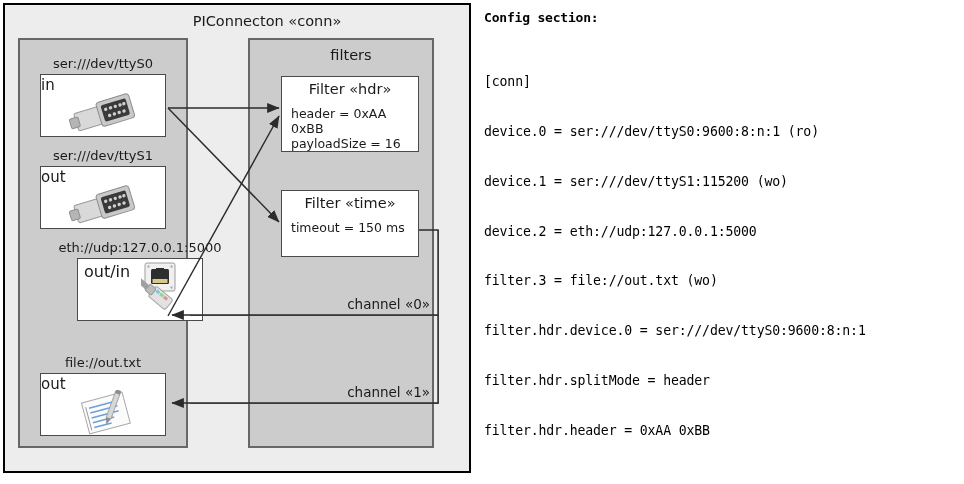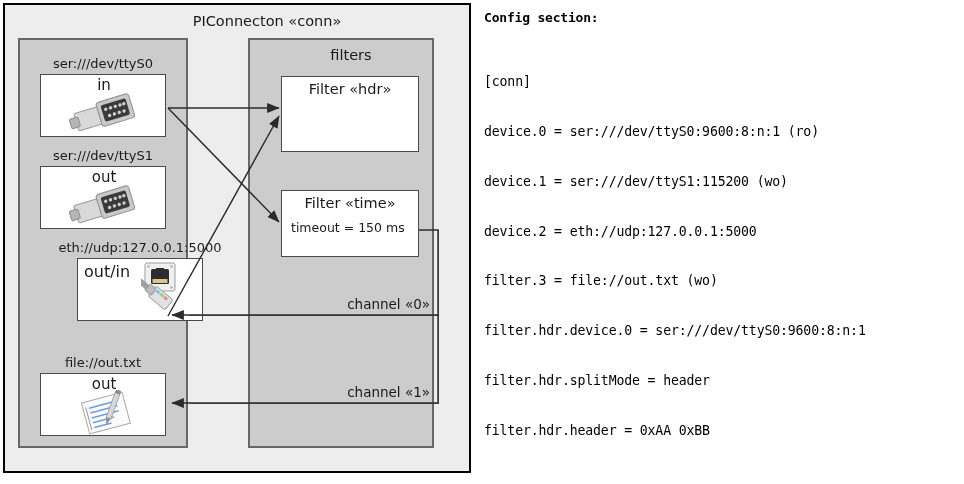--- a/index.html
+++ b/index.html
@@ -35,21 +35,21 @@
   .dev-group{position:absolute;left:0;width:170px;}
   .dev-caption{
     width:170px;text-align:center;font-size:13px;color:#1a1a1a;
     line-height:16px;white-space:nowrap;
   }
   .dev-node{
     position:relative;margin:2px auto 0 auto;width:126px;height:63px;
     background:#ffffff;border:1px solid #4a4a4a;box-sizing:border-box;
   }
   .dev-node .dev-label{
-    position:absolute;left:0;top:1px;width:126px;text-align:center;
+    position:absolute;left:0;top:1px;width:126px;text-align:left;
     font-size:15px;color:#1a1a1a;z-index:3;
   }
   .dev-node.io .dev-label{left:6px;width:auto;text-align:left;top:3px;font-size:16px;}
   .dev-icon{position:absolute;}
 
   
   .filter-node{
     position:absolute;background:#ffffff;border:1px solid #4a4a4a;
     box-sizing:border-box;
   }
@@ -209,20 +209,24 @@
       </span>
     </div>
   </div>
 
   <div class="filters-box">
     <div class="filters-title">filters</div>
   </div>
 
   <div class="filter-node" style="left:281px;top:76px;width:138px;height:76px;">
     <div class="filter-title">Filter «hdr»</div>
+    <div class="filter-props">
+      <div>header = 0xAA 0xBB</div>
+      <div>payloadSize = 16</div>
+    </div>
   </div>
 
   <div class="filter-node" style="left:281px;top:190px;width:138px;height:67px;">
     <div class="filter-title">Filter «time»</div>
     <div class="filter-props">
       <div>timeout = 150 ms</div>
     </div>
   </div>
 
   <div class="channel-region" style="left:190px;top:230px;width:249px;height:86px;border-top:none;border-left:none;">

